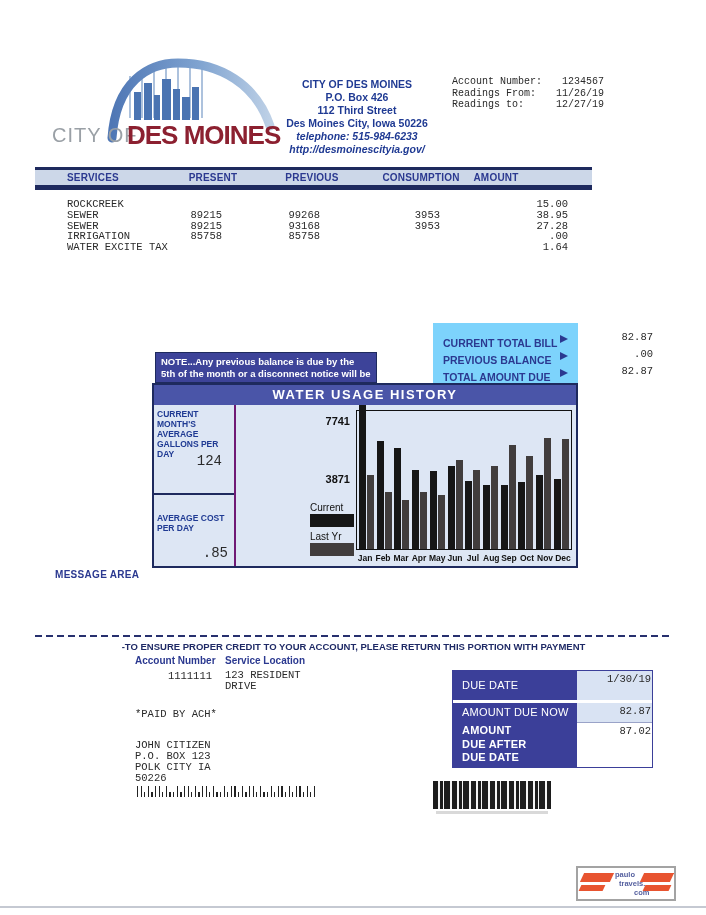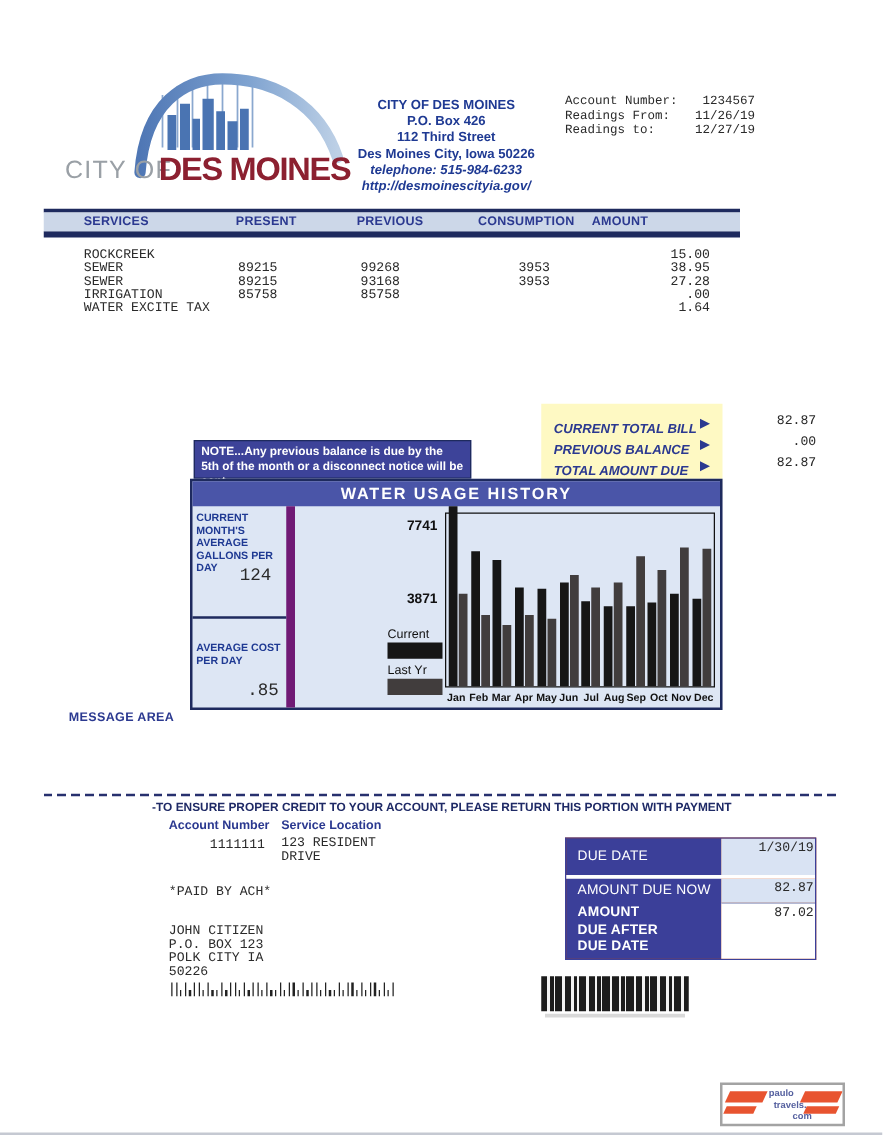--- a/index.html
+++ b/index.html
@@ -24,33 +24,33 @@
   .colhead { position:absolute; top:2px; font-size:10px; font-weight:bold; color:#2b3990; letter-spacing:.2px; }
   .colhead.center { transform:translateX(-50%); }
   #svc-body { left:35px; top:199px; width:637px; font-size:10.5px; line-height:10.8px; }
   .svc-row { position:relative; height:10.8px; }
   .svc-row span { position:absolute; top:0; font-family:"Liberation Mono", monospace; color:#2a2a2a; }
   .c-service { left:32px; }
   .c-present, .c-previous, .c-consumption, .c-amount { left:0; text-align:right; }
   .c-present { width:187px; } .c-previous { width:285px; } .c-consumption { width:405px; } .c-amount { width:533px; }
 
   
-  #totals-box { left:433px; top:323px; width:145px; height:76px; background:#fef9c3;font-style:italic; }
+  #totals-box { left:433px; top:323px; width:145px; height:76px; background:#7dd3fc; }
   .tot-row { position:absolute; left:10px; right:8px; height:12px; }
   .tot-row .lbl { font-size:10.5px; font-weight:bold; color:#2b3990; }
   .tri { position:absolute; right:2px; top:2px; width:0; height:0; border-left:8px solid #2b3990; border-top:4.5px solid transparent; border-bottom:4.5px solid transparent; }
   .tot-val { position:absolute; left:560px; width:93px; text-align:right; font-size:10.5px; }
 
   
   #note-box { left:155px; top:352px; width:222px; height:31px; background:#3d4399; border:1px solid #1e2a5e; color:#fff; font-size:9.5px; font-weight:bold; line-height:12px; padding:3px 5px; }
 
   
   #usage-panel { left:152px; top:383px; width:426px; height:185px; border:2px solid #1e2a5e; background:#dde6f4; }
   #usage-title { height:20px; background:#4a55a8; color:#fff; font-weight:bold; font-size:13px; letter-spacing:1.5px; text-align:center; line-height:20px; }
-  #usage-left { position:absolute; left:0; top:20px; width:82px; bottom:0; border-right:7px solid #701a75; }
+  #usage-left { position:absolute; left:0; top:20px; width:82px; bottom:0; border-right:2px solid #701a75; }
   #usage-left .cell1 { height:90px; border-bottom:2px solid #1e2a5e; position:relative; padding:4px 3px; }
   #usage-left .cell2 { position:relative; padding:18px 3px; height:69px; }
   .panel-lbl { font-size:8.5px; font-weight:bold; color:#1f3a93; line-height:10px; }
   .panel-val { position:absolute; right:12px; font-size:14px; }
   #usage-chart { position:absolute; left:84px; top:20px; right:0; bottom:0; }
   #chart-plot { position:absolute; left:118px; top:5px; width:216px; height:140px; border:1.5px solid #111; }
   #chart-bars { position:absolute; left:2px; right:2px; bottom:0; height:0; display:flex; justify-content:space-between; align-items:flex-end; overflow:visible; }
   .bar-group { display:flex; gap:1px; align-items:flex-end; height:0; }
   .bar { width:7px; }
   #chart-months { position:absolute; left:118px; width:216px; top:148px; display:flex; justify-content:space-between; padding:0 1px; }
@@ -70,21 +70,21 @@
   #svc-loc-lbl { left:225px; top:655px; }
   #acct-num-val { left:140px; top:670px; width:72px; text-align:right; font-size:10.5px; }
   #svc-loc-val { left:225px; top:670px; font-size:10.5px; line-height:11px; }
   #paid-by { left:135px; top:708px; font-size:10.5px; }
   #mail-addr { left:135px; top:740px; font-size:10.5px; line-height:11px; }
   #postnet { left:137px; top:786px; width:178px; height:11px; display:flex; align-items:flex-end; gap:2.4px; }
   #postnet i { display:block; width:1.3px; background:#222; }
   #postnet i.t { height:11px; } #postnet i.s { height:5.5px; }
 
   
-  #due-table { left:452px; top:670px; width:201px; height:98px; border:1px solid #3b3f99; background:#c2410c; }
+  #due-table { left:452px; top:670px; width:201px; height:98px; border:1px solid #3b3f99; background:#6d28d9; }
   #due-left { position:absolute; left:0; top:0; bottom:0; width:124px; background:#3b3f99; }
   #due-sep { position:absolute; left:0; right:0; top:29px; height:2.5px; background:#fff; }
   .due-lbl { position:absolute; left:9px; color:#fff; font-size:11px; letter-spacing:.2px; }
   .due-lbl.b { font-weight:bold; line-height:13.5px; }
   .due-cell { position:absolute; left:124px; right:0; text-align:right; padding:2px 1px 0 0; font-size:10.5px; }
   #due-cell-1 { top:0; height:29px; background:#d9e3f3; }
   #due-cell-2 { top:31.5px; height:19px; background:#d9e3f3; }
   #due-cell-3 { top:50.5px; bottom:0; background:#fff; border-top:1px solid #9aa3c8; }
 
   #barcode { left:433px; top:781px; width:118px; height:28px;

